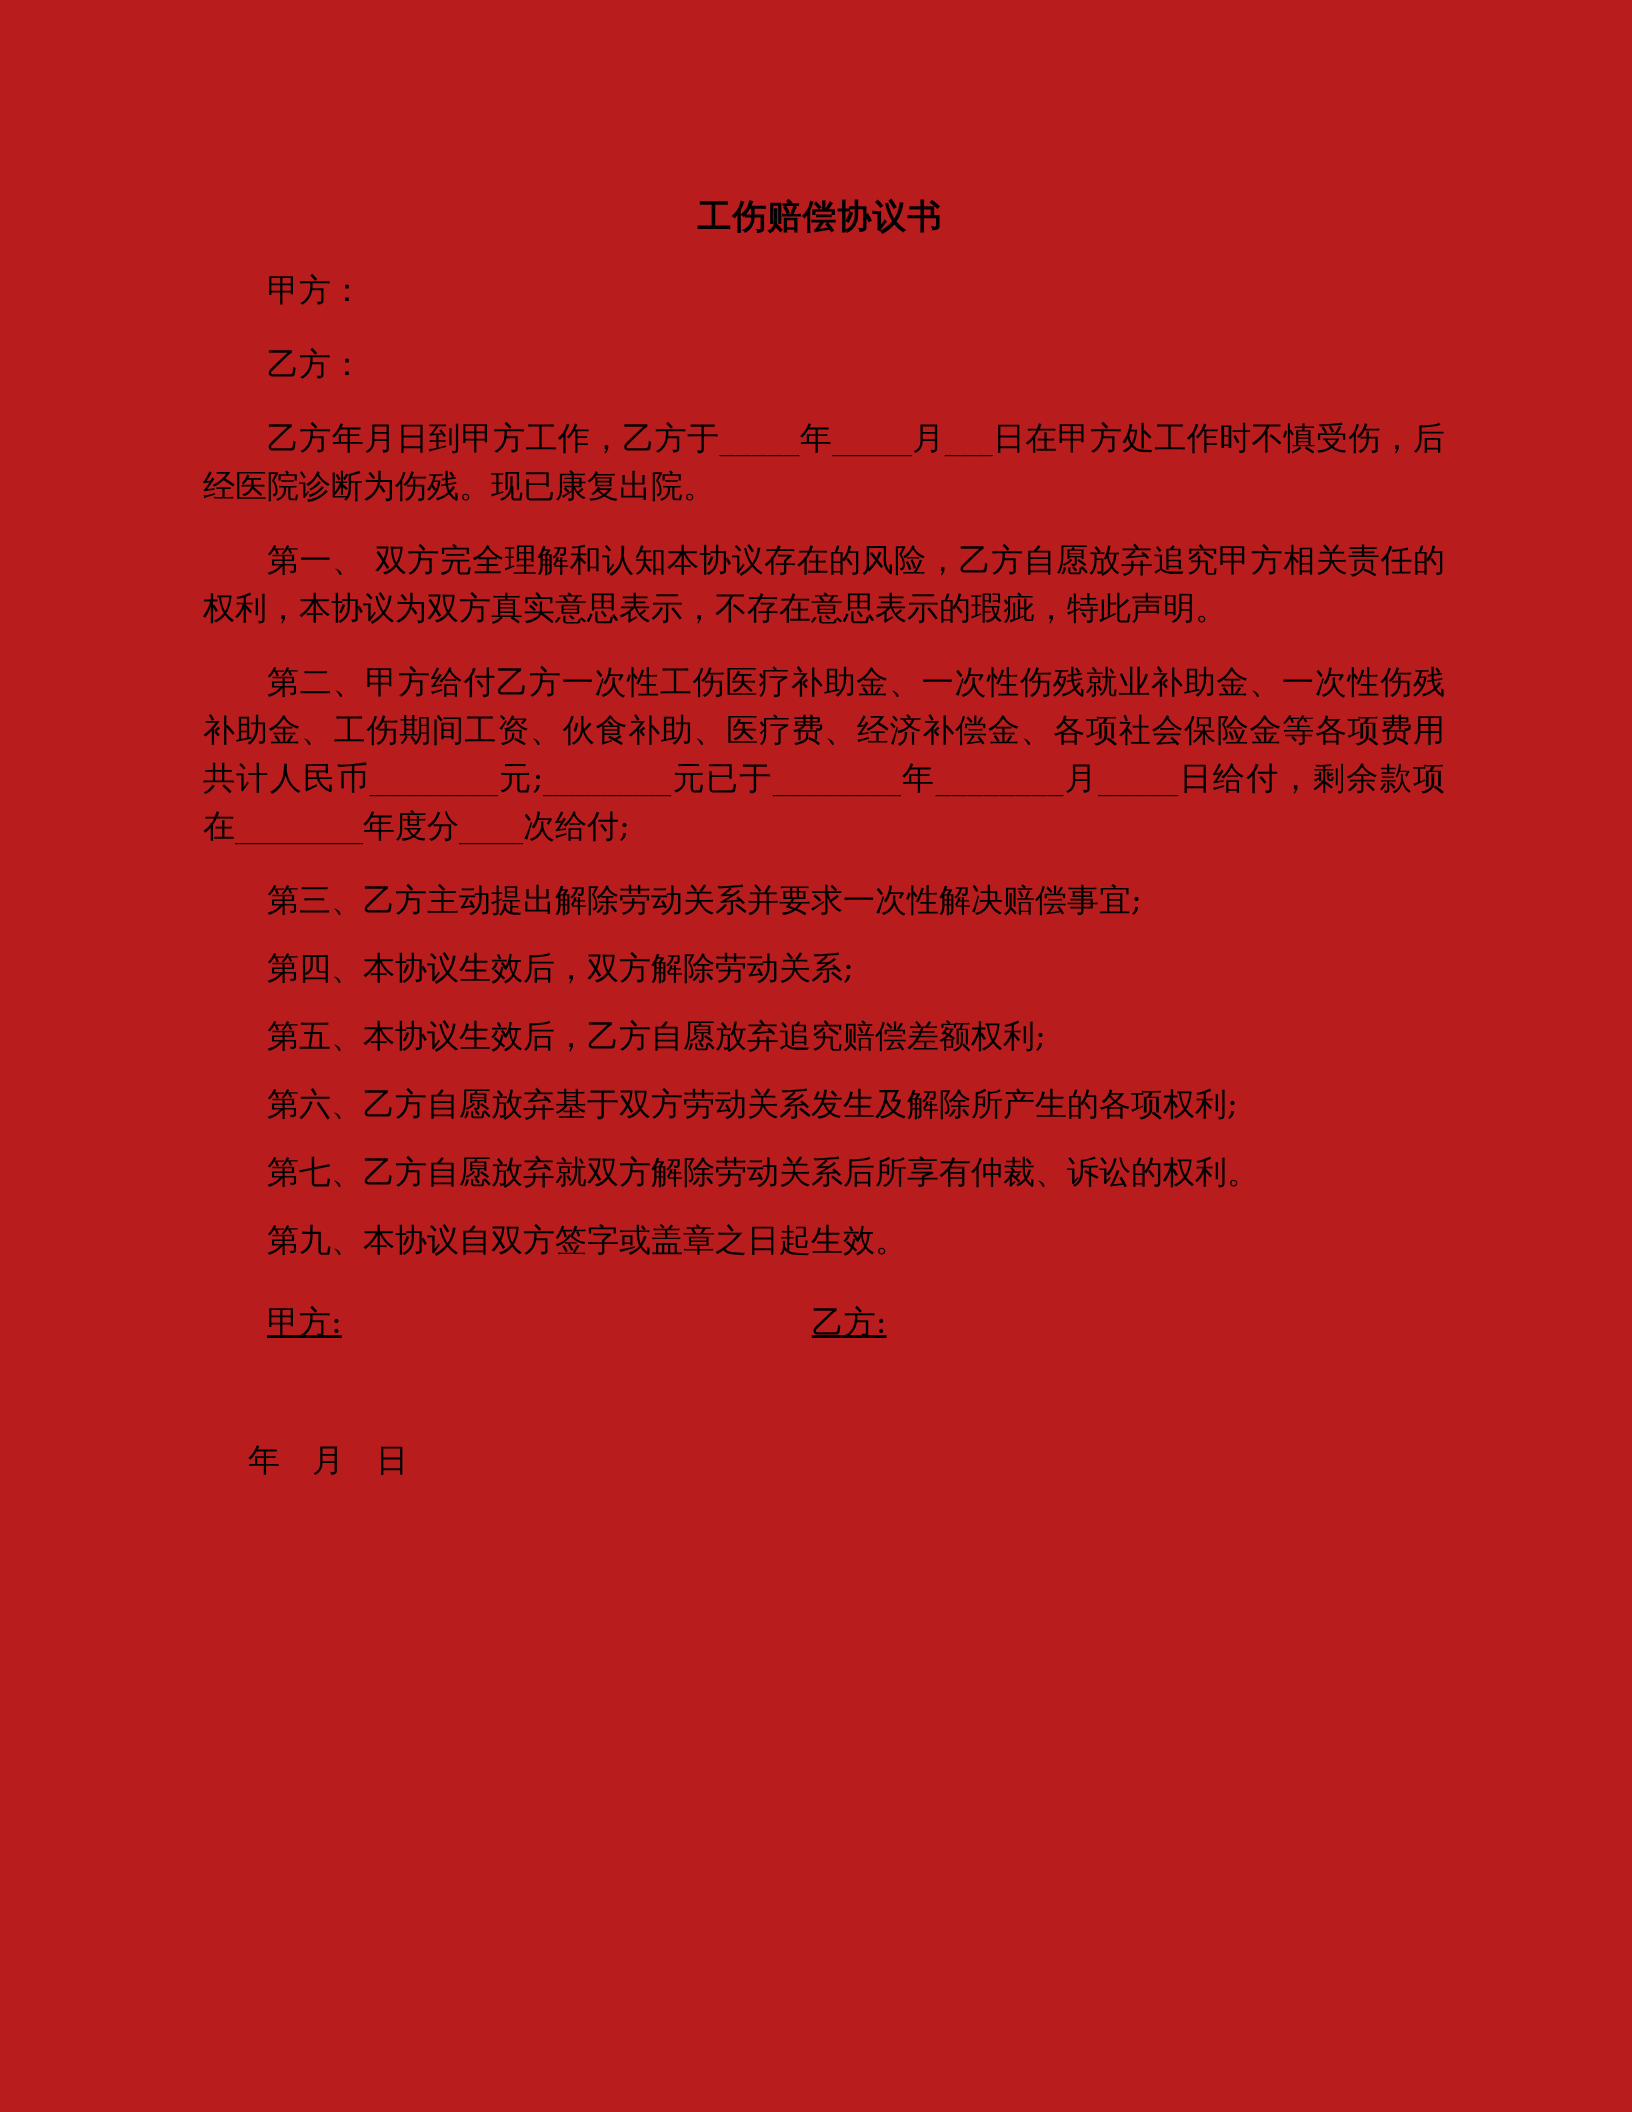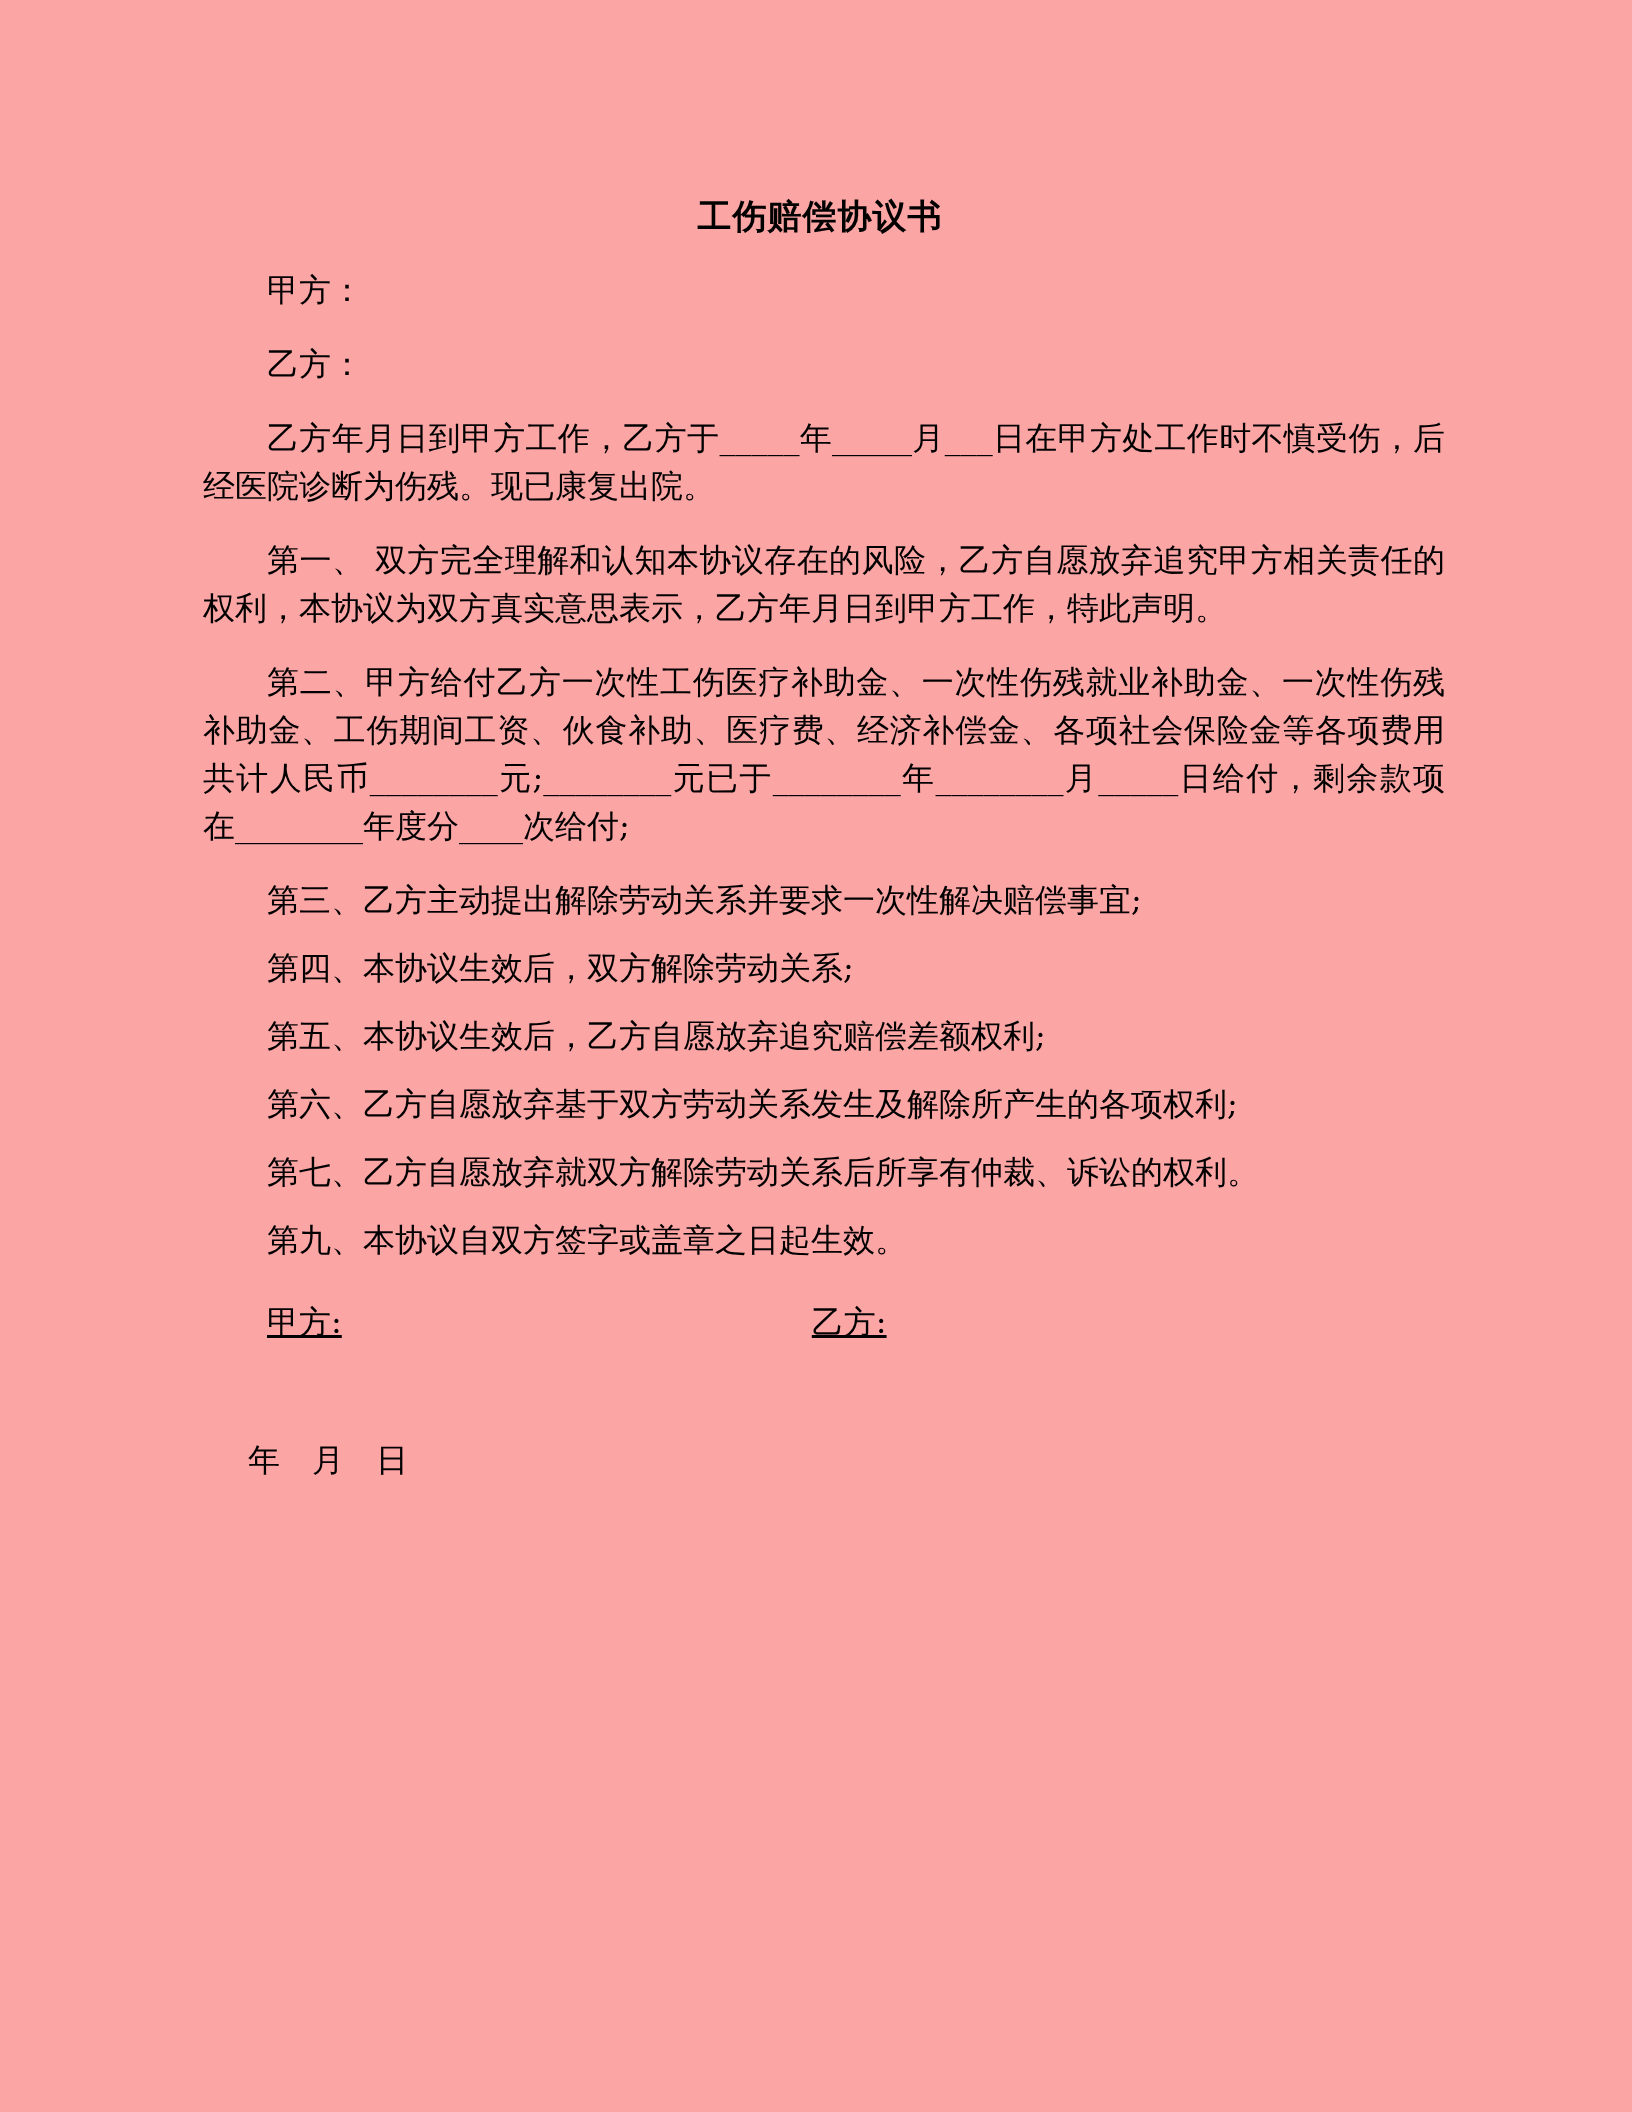--- a/index.html
+++ b/index.html
@@ -5,21 +5,21 @@
   html, body {
     margin: 0;
     padding: 0;
     background: #ffffff;
   }
   .page {
     position: relative;
     width: 1632px;
     height: 2112px;
     box-sizing: border-box;
-    background: #fca5a5;
+    background: #b91c1c;
     color: #000000;
     padding: 192px 187px 0 195px;
     font-family: "DejaVu Serif", "Liberation Serif", serif;
     font-size: 32px;
     line-height: 48px;
     overflow: hidden;
   }
   .doc-title {
     margin: 0 0 26px 0;
     font-family: "DejaVu Sans", "Liberation Sans", sans-serif;
@@ -60,21 +60,21 @@
 
   <h1 class="doc-title">工伤赔偿协议书</h1>
 
   <p>甲方：</p>
 
   <p>乙方：</p>
 
   <p>乙方年月日到甲方工作，乙方于_____年_____月___日在甲方处工作时不慎受伤，后经医院诊断为伤残。现已康复出院。</p>
 
 
-  <p>第一、 双方完全理解和认知本协议存在的风险，乙方自愿放弃追究甲方相关责任的权利，本协议为双方真实意思表示，乙方年月日到甲方工作，特此声明。</p>
+  <p>第一、 双方完全理解和认知本协议存在的风险，乙方自愿放弃追究甲方相关责任的权利，本协议为双方真实意思表示，不存在意思表示的瑕疵，特此声明。</p>
 
   <p>第二、甲方给付乙方一次性工伤医疗补助金、一次性伤残就业补助金、一次性伤残补助金、工伤期间工资、伙食补助、医疗费、经济补偿金、各项社会保险金等各项费用共计人民币________元;________元已于________年________月_____日给付，剩余款项在________年度分____次给付;</p>
 
   <p class="clause">第三、乙方主动提出解除劳动关系并要求一次性解决赔偿事宜;</p>
 
   <p class="clause">第四、本协议生效后，双方解除劳动关系;</p>
 
   <p class="clause">第五、本协议生效后，乙方自愿放弃追究赔偿差额权利;</p>
 
   <p class="clause">第六、乙方自愿放弃基于双方劳动关系发生及解除所产生的各项权利;</p>

